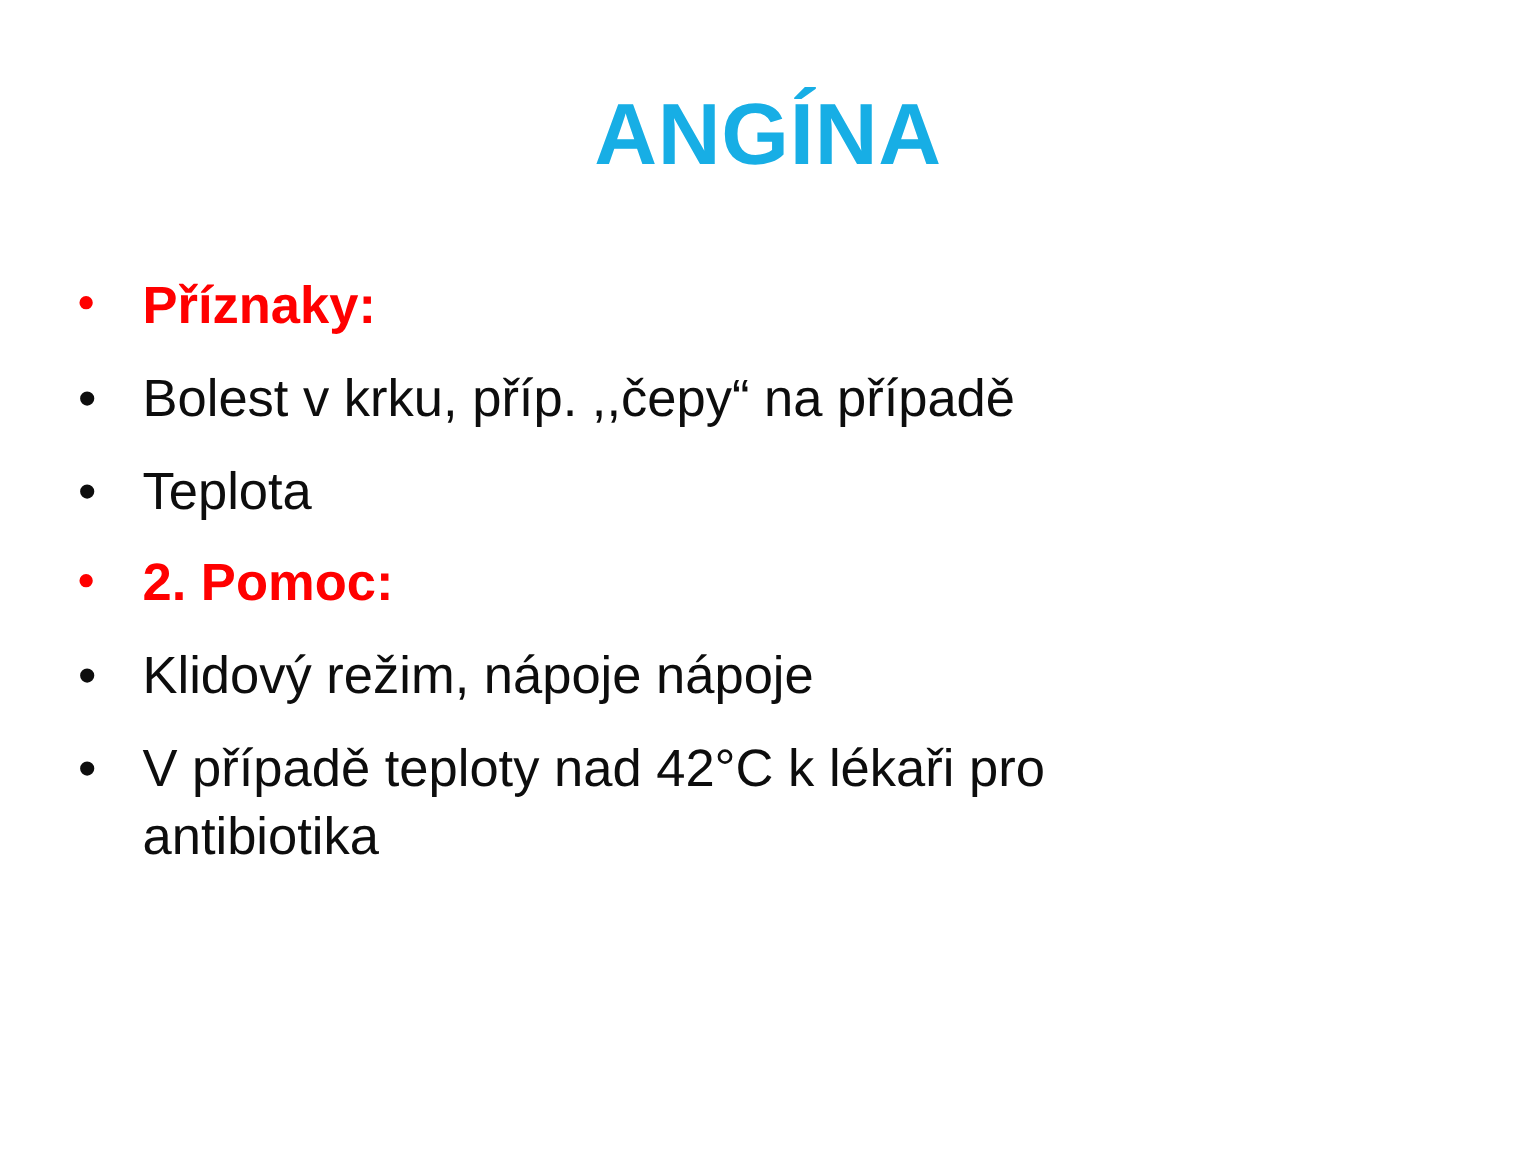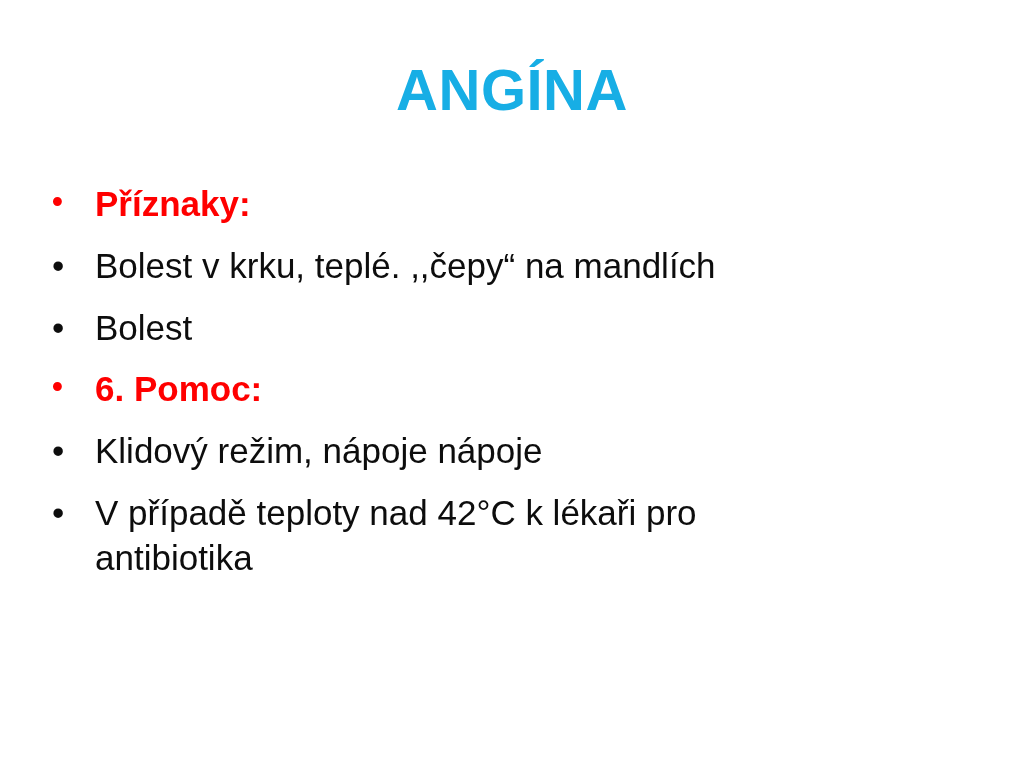--- a/index.html
+++ b/index.html
@@ -98,31 +98,31 @@
 
   <ul class="body-list">
 
     <li class="bullet-item emphasis">
       <span class="bullet-marker">•</span>
       <span class="bullet-text">Příznaky:</span>
     </li>
 
     <li class="bullet-item">
       <span class="bullet-marker">•</span>
-      <span class="bullet-text">Bolest v krku, teplé. ,,čepy“ na mandlích</span>
+      <span class="bullet-text">Bolest v krku, příp. ,,čepy“ na případě</span>
     </li>
 
     <li class="bullet-item">
       <span class="bullet-marker">•</span>
-      <span class="bullet-text">Bolest</span>
+      <span class="bullet-text">Teplota</span>
     </li>
 
     <li class="bullet-item emphasis">
       <span class="bullet-marker">•</span>
-      <span class="bullet-text">6. Pomoc:</span>
+      <span class="bullet-text">2. Pomoc:</span>
     </li>
 
     <li class="bullet-item">
       <span class="bullet-marker">•</span>
       <span class="bullet-text">Klidový režim, nápoje nápoje</span>
     </li>
 
     <li class="bullet-item">
       <span class="bullet-marker">•</span>
       <span class="bullet-text">V případě teploty nad 42°C k lékaři pro antibiotika</span>

